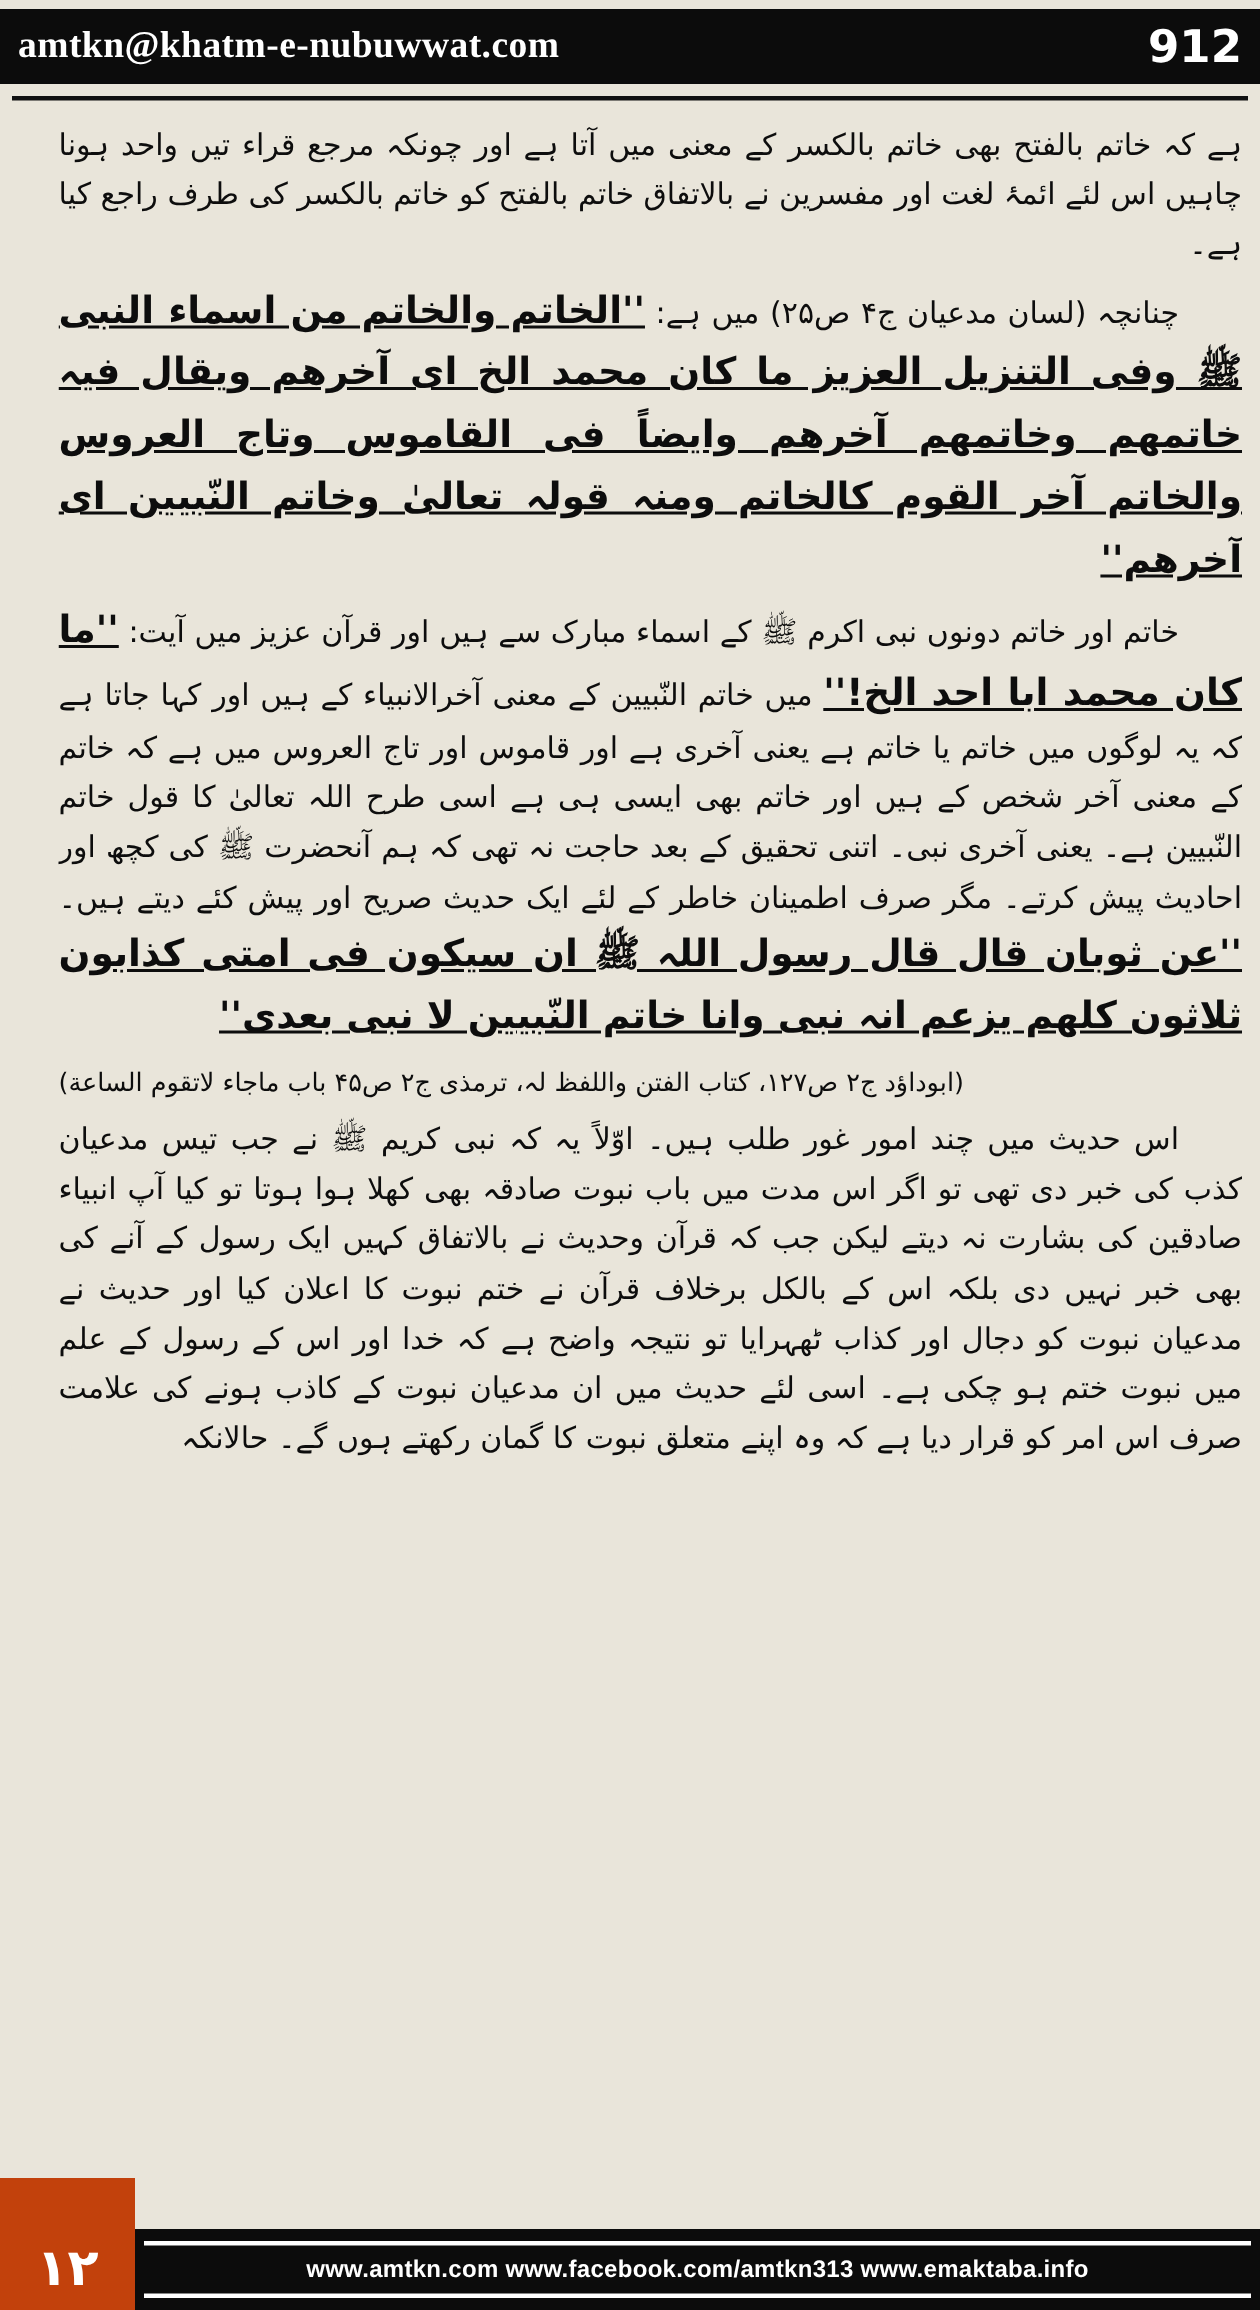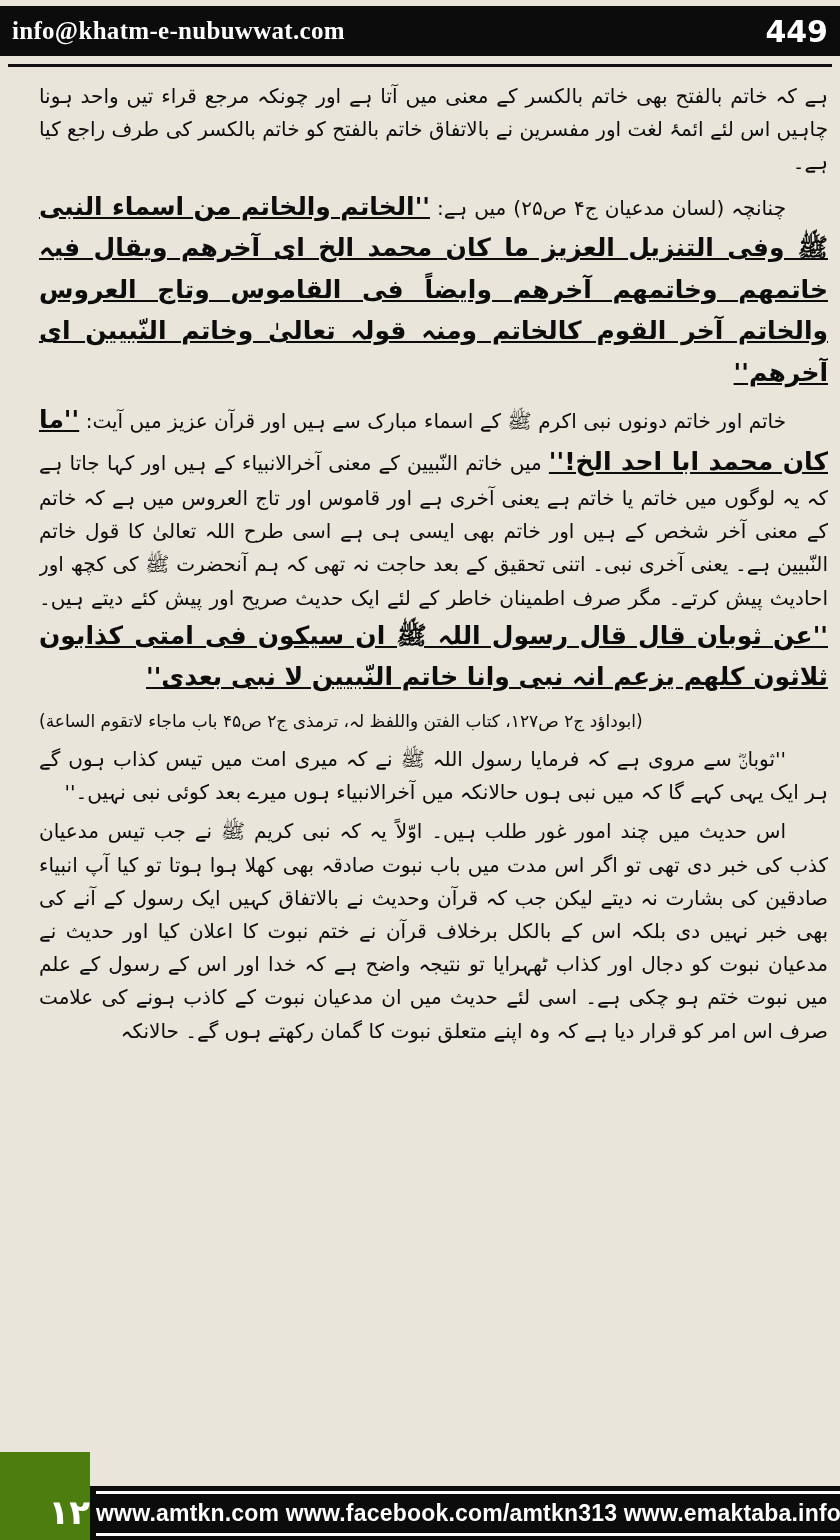--- a/index.html
+++ b/index.html
@@ -65,24 +65,25 @@
   .para.indent { text-indent: 42px; }
   .para.center { text-align: left; text-indent: 0; }
   .run-urdu { font-weight: normal; }
   .run-arabic { font-weight: bold; font-size: 25px; text-decoration: underline; }
   .run-ref { font-size: 17px; font-weight: normal; }
   
   .page-tab {
     position: absolute;
     left: 0; bottom: 0;
     width: 90px; height: 88px;
-    background: #4d7c0f;
+    background: #c2410c;
     color: #fff;
     display: flex;
     align-items: flex-end;
+    justify-content: center;
     font-size: 34px;
     font-weight: bold;
     padding-bottom: 8px;
     direction: rtl;
     z-index: 2;
   }
   .footer-bar {
     position: absolute;
     left: 0; right: 0; bottom: 0;
     height: 54px;
@@ -97,43 +98,42 @@
     flex: 1;
     border-top: 3px solid #ffffff;
     border-bottom: 3px solid #ffffff;
     padding: 6px 0;
     text-align: center;
   }
   .footer-links {
     color: #ffffff;
     font-family: "Liberation Sans", sans-serif;
     font-weight: bold;
-    font-size: 23px;
+    font-size: 16px;
     letter-spacing: 0.2px;
     white-space: nowrap;
   }
 </style>
 </head>
 <body>
 
 <div class="page">
 
   <div class="header-bar">
-    <span class="header-email">info@khatm-e-nubuwwat.com</span>
-    <span class="header-number">449</span>
+    <span class="header-email">amtkn@khatm-e-nubuwwat.com</span>
+    <span class="header-number">912</span>
   </div>
 
   <div class="top-rule"></div>
 
   <div class="content">
       <p class="para"><span class="run-urdu">ہے کہ خاتم بالفتح بھی خاتم بالکسر کے معنی میں آتا ہے اور چونکہ مرجع قراء تیں واحد ہونا چاہیں اس لئے ائمۂ لغت اور مفسرین نے بالاتفاق خاتم بالفتح کو خاتم بالکسر کی طرف راجع کیا ہے۔</span></p>
       <p class="para indent"><span class="run-urdu">چنانچہ (لسان مدعیان ج۴ ص۲۵) میں ہے: </span><span class="run-arabic">''الخاتم والخاتم من اسماء النبی ﷺ وفی التنزیل العزیز ما کان محمد الخ ای آخرھم ویقال فیہ خاتمھم وخاتمھم آخرھم وایضاً فی القاموس وتاج العروس والخاتم آخر القوم کالخاتم ومنہ قولہ تعالیٰ وخاتم النّبیین ای آخرھم''</span></p>
       <p class="para indent"><span class="run-urdu">خاتم اور خاتم دونوں نبی اکرم ﷺ کے اسماء مبارک سے ہیں اور قرآن عزیز میں آیت: </span><span class="run-arabic">''ما کان محمد ابا احد الخ!''</span><span class="run-urdu"> میں خاتم النّبیین کے معنی آخرالانبیاء کے ہیں اور کہا جاتا ہے کہ یہ لوگوں میں خاتم یا خاتم ہے یعنی آخری ہے اور قاموس اور تاج العروس میں ہے کہ خاتم کے معنی آخر شخص کے ہیں اور خاتم بھی ایسی ہی ہے اسی طرح اللہ تعالیٰ کا قول خاتم النّبیین ہے۔ یعنی آخری نبی۔ اتنی تحقیق کے بعد حاجت نہ تھی کہ ہم آنحضرت ﷺ کی کچھ اور احادیث پیش کرتے۔ مگر صرف اطمینان خاطر کے لئے ایک حدیث صریح اور پیش کئے دیتے ہیں۔ </span><span class="run-arabic">''عن ثوبان قال قال رسول اللہ ﷺ ان سیکون فی امتی کذابون ثلاثون کلھم یزعم انہ نبی وانا خاتم النّبیین لا نبی بعدی''</span></p>
       <p class="para center"><span class="run-ref">(ابوداؤد ج۲ ص۱۲۷، کتاب الفتن واللفظ لہ، ترمذی ج۲ ص۴۵ باب ماجاء لاتقوم الساعة)</span></p>
-      <p class="para indent"><span class="run-urdu">''ثوبانؓ سے مروی ہے کہ فرمایا رسول اللہ ﷺ نے کہ میری امت میں تیس کذاب ہوں گے ہر ایک یہی کہے گا کہ میں نبی ہوں حالانکہ میں آخرالانبیاء ہوں میرے بعد کوئی نبی نہیں۔''</span></p>
       <p class="para indent"><span class="run-urdu">اس حدیث میں چند امور غور طلب ہیں۔ اوّلاً یہ کہ نبی کریم ﷺ نے جب تیس مدعیان کذب کی خبر دی تھی تو اگر اس مدت میں باب نبوت صادقہ بھی کھلا ہوا ہوتا تو کیا آپ انبیاء صادقین کی بشارت نہ دیتے لیکن جب کہ قرآن وحدیث نے بالاتفاق کہیں ایک رسول کے آنے کی بھی خبر نہیں دی بلکہ اس کے بالکل برخلاف قرآن نے ختم نبوت کا اعلان کیا اور حدیث نے مدعیان نبوت کو دجال اور کذاب ٹھہرایا تو نتیجہ واضح ہے کہ خدا اور اس کے رسول کے علم میں نبوت ختم ہو چکی ہے۔ اسی لئے حدیث میں ان مدعیان نبوت کے کاذب ہونے کی علامت صرف اس امر کو قرار دیا ہے کہ وہ اپنے متعلق نبوت کا گمان رکھتے ہوں گے۔ حالانکہ</span></p>
     </div>
 
   <div class="page-tab">
     <span>۱۲</span>
   </div>
 
   <div class="footer-bar">
     <div class="footer-inner">
       <span class="footer-links">www.amtkn.com www.facebook.com/amtkn313 www.emaktaba.info</span>

